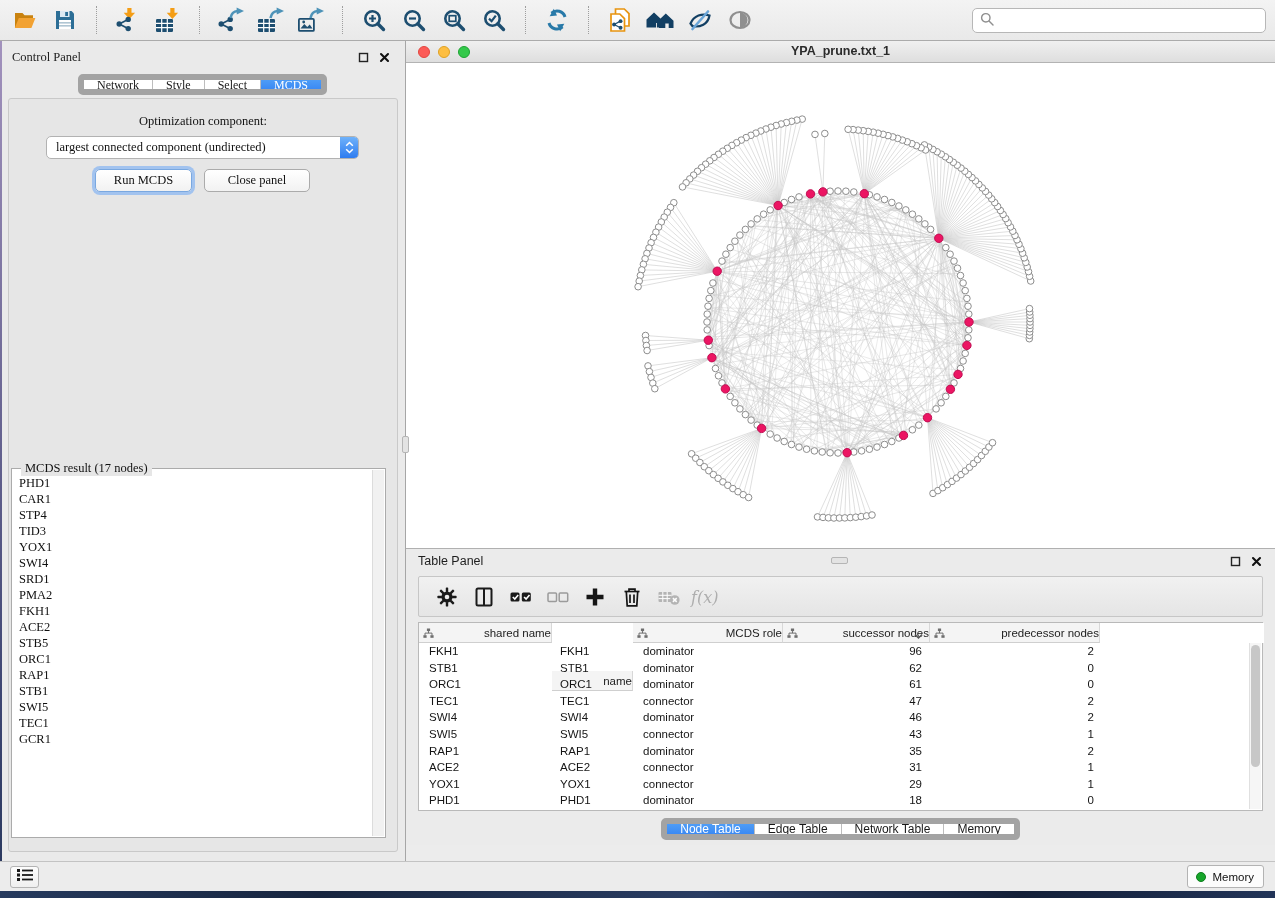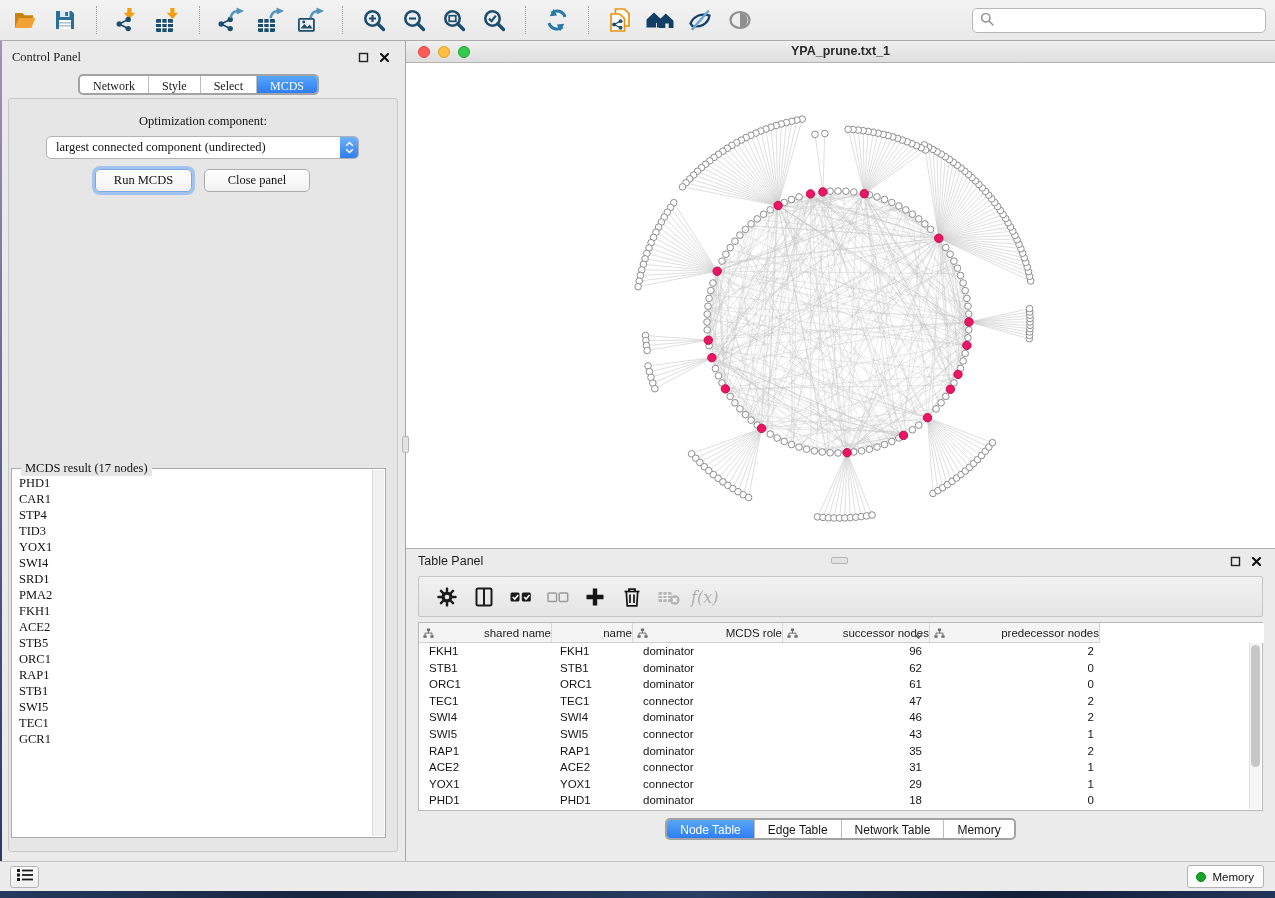--- a/index.html
+++ b/index.html
@@ -24,21 +24,21 @@
     border:1px solid #b7b7b7; border-radius:5px; display:flex; align-items:center; padding-left:7px; }
   .searchbox input { border:none; outline:none; flex:1; height:21px; font-size:12px; margin-left:5px; background:transparent; }
 
   
   .cpanel { position:absolute; left:0; top:41px; width:406px; height:820px; background:#eaeaea; border-right:1px solid #a6a6a6;font-family:Liberation Serif, serif; }
   .panel-title { position:absolute; left:12px; top:9px; font-size:12.5px; color:#1d1d1d; }
   .win-icons { position:absolute; top:10px; display:flex; gap:8px; }
   .cpanel .win-icons { right:14px; }
   .win-icons .wbtn { width:13px; height:13px; display:flex; align-items:center; justify-content:center; }
 
-  .seg { display:inline-flex; border:2px solid #a3a3a3; border-radius:5px; background:#fff; height:21px; overflow:hidden; }
+  .seg { display:inline-flex; border:6px solid #a3a3a3; border-radius:5px; background:#fff; height:21px; overflow:hidden;align-items:center; }
   .segitem { font-size:12px; line-height:20px; padding:0 13px; color:#181818; border-left:1px solid #bdbdbd; }
   .segitem:first-child { border-left:none; }
   .segitem.active { background:linear-gradient(#58a6f8,#2f7ef2); color:#fff; }
   .cp-tabs { position:absolute; left:78px; top:33px; }
 
   .cp-inner { position:absolute; left:8px; top:57px; width:390px; height:754px; background:#e6e6e6;
     border:1px solid #c9c9c9; border-radius:3px; }
   .opt-label { position:absolute; left:0; top:15px; width:100%; text-align:center; font-size:12.5px; color:#111; }
   .combo { position:absolute; left:37px; top:37px; width:313px; height:23px; background:#fff;
     border:1px solid #b2b2b2; border-radius:5px; display:flex; align-items:center; }
@@ -1159,21 +1159,21 @@
             <span class="treeicon"><svg width="11" height="11" viewBox="0 0 11 11">
                 <g fill="#6e6e6e">
                   <rect x="3.9" y="0.5" width="3.2" height="2.6"></rect>
                   <rect x="0.4" y="7.2" width="3.2" height="2.6"></rect>
                   <rect x="7.4" y="7.2" width="3.2" height="2.6"></rect>
                 </g>
                 <path d="M5.5 3.1 v2 M2 7.2 V5.1 h7 v2.1" fill="none" stroke="#6e6e6e" stroke-width="1"></path>
               </svg></span>
             <span>shared name</span>
           </div>
-          <div class="th" style="width: 81px;">
+          <div class="th" style="width: 81px; margin-top: 48px;">
             <span>name</span>
           </div>
           <div class="th" style="width: 150px;">
             <span class="treeicon"><svg width="11" height="11" viewBox="0 0 11 11">
                 <g fill="#6e6e6e">
                   <rect x="3.9" y="0.5" width="3.2" height="2.6"></rect>
                   <rect x="0.4" y="7.2" width="3.2" height="2.6"></rect>
                   <rect x="7.4" y="7.2" width="3.2" height="2.6"></rect>
                 </g>
                 <path d="M5.5 3.1 v2 M2 7.2 V5.1 h7 v2.1" fill="none" stroke="#6e6e6e" stroke-width="1"></path>

